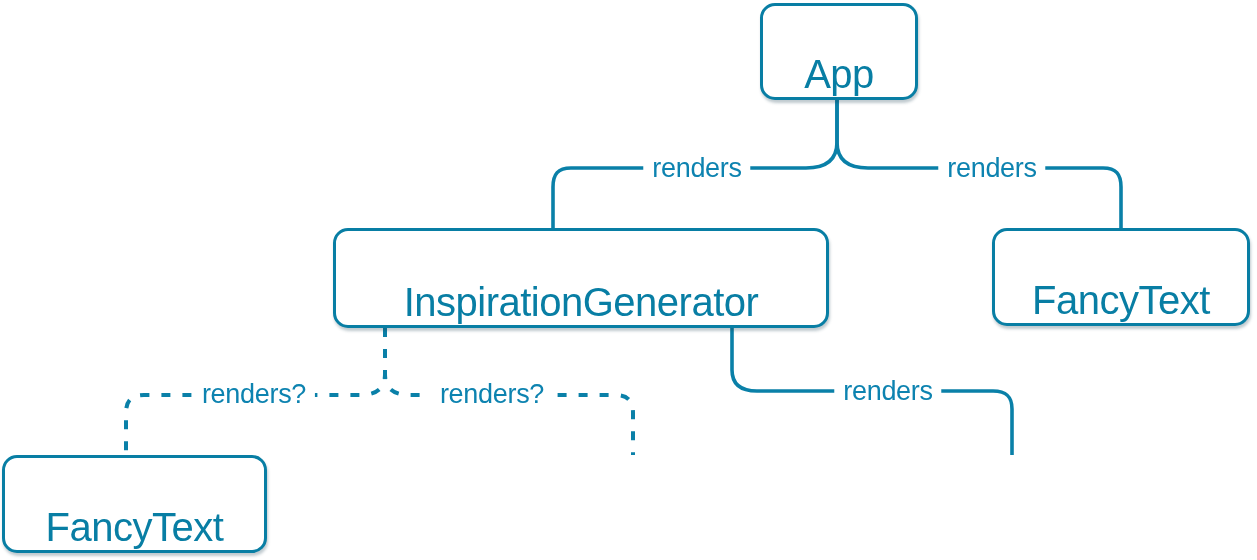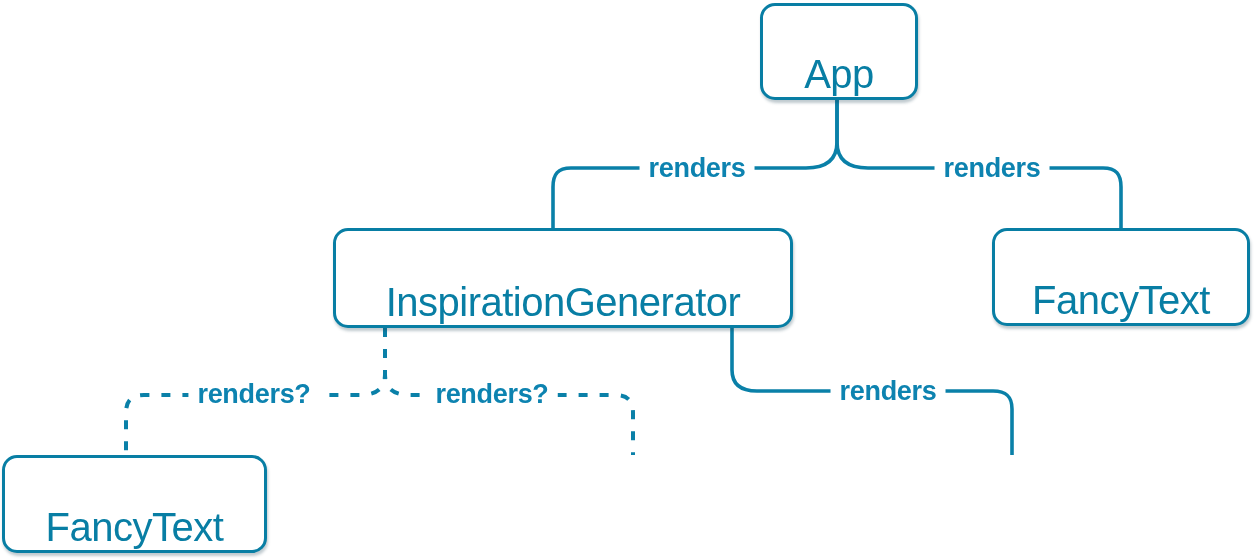--- a/index.html
+++ b/index.html
@@ -40,32 +40,32 @@
     display: flex;
     align-items: flex-end;
     justify-content: center;
     color: #087ea4;
     font-size: 40px;
     letter-spacing: -0.5px;
     box-shadow: 1px 3px 3px rgba(27, 66, 84, 0.28);
     white-space: nowrap;
   }
   .node-app        { left: 760px; top: 3px;   width: 158px; height: 97px; }
-  .node-ig         { left: 333px; top: 228px; width: 460px; height: 100px; }
+  .node-ig         { left: 333px; top: 228px; width: 496px; height: 100px; }
   .node-ft-top     { left: 992px; top: 228px; width: 258px; height: 98px; }
   .node-ft-bottom  { left: 2px;   top: 455px; width: 265px; height: 98px; }
   .node-color      { left: 539px; top: 455px; width: 183px; height: 98px; }
   .node-copyright  { left: 878px; top: 456px; width: 267px; height: 99px; }
   .edge-label {
     position: absolute;
     transform: translate(-50%, -50%);
     background: #ffffff;
     color: #0d83b0;
     font-size: 27px;
-    font-weight: 700;
+    font-weight: 400;
     letter-spacing: -0.3px;
     padding: 0 9px;
     white-space: nowrap;
   }
   .edge-label-1 { left: 697px;  top: 168px; }
   .edge-label-2 { left: 992px;  top: 168px; }
   .edge-label-3 { left: 254px;  top: 394px; }
   .edge-label-4 { left: 492px;  top: 394px; }
   .edge-label-5 { left: 888px;  top: 391px; }
 </style>

